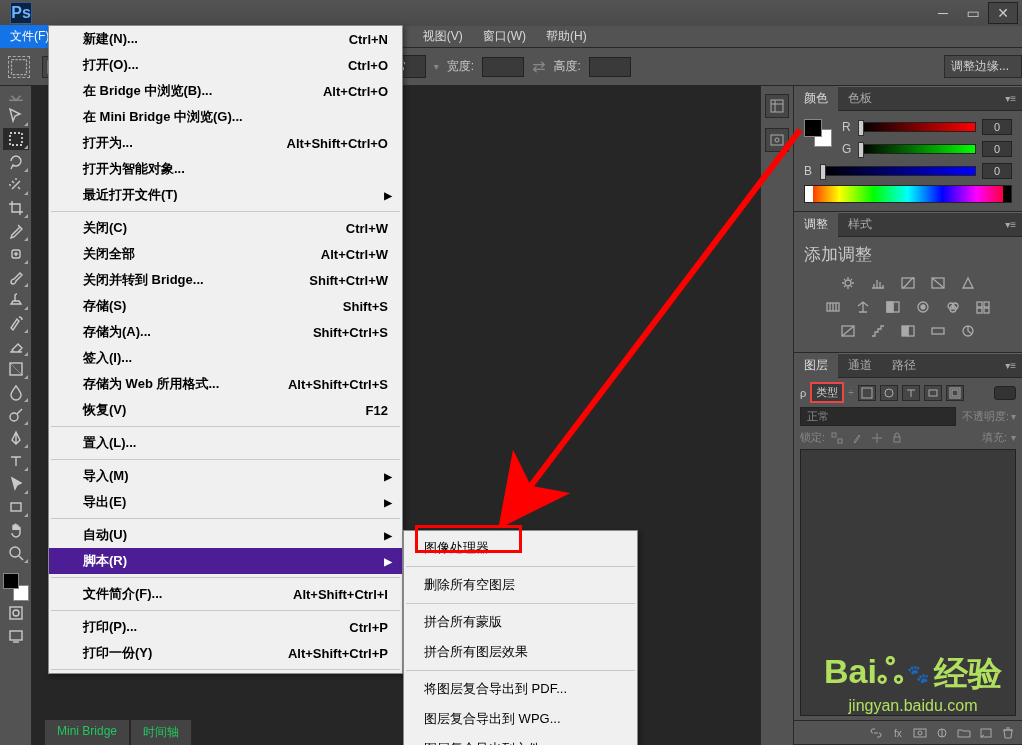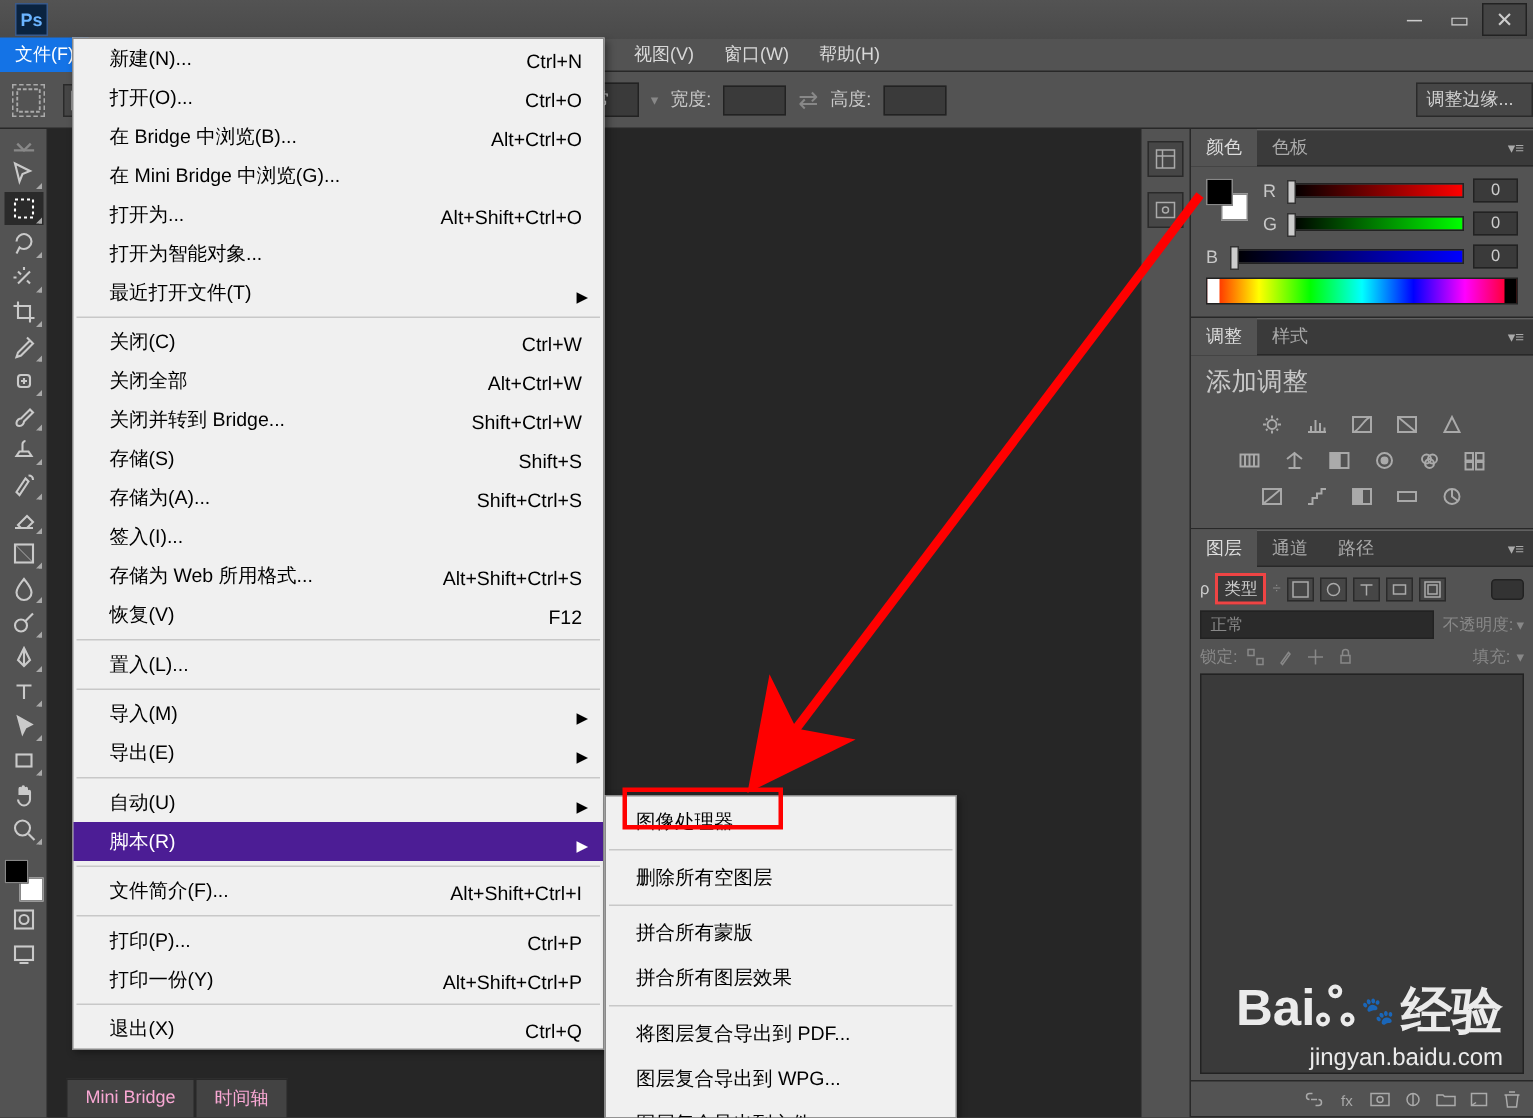--- a/index.html
+++ b/index.html
@@ -1,19 +1,19 @@
 <!DOCTYPE html>
 <html><head>
 <meta charset="utf-8">
 <style>
 * { margin: 0; padding: 0; box-sizing: border-box; font-family: "Microsoft YaHei", "SimSun", Arial, sans-serif; }
 body { background: #535353; width: 1022px; height: 745px; overflow: hidden; position: relative; }
 
 .titlebar { height: 26px; background: linear-gradient(#535353,#4a4a4a); display: flex; align-items: center; padding-left: 10px; }
-.ps-logo { width: 22px; height: 22px; background: #0a2340; border: 1px solid #3a5a8a; display: flex; align-items: center; justify-content: center; color: #6bb4ff; font-weight: bold; font-size: 12px; }
+.ps-logo { width: 22px; height: 22px; background: #0a2340; border: 1px solid #3a5a8a; display: flex; align-items: center; justify-content: center; color: #6bb4ff; font-weight: bold; font-size: 16px; }
 .winbtns { margin-left: auto; display: flex; }
 .winbtn { width: 30px; height: 22px; display: flex; align-items: center; justify-content: center; color: #ccc; font-size: 14px; }
 .closebtn { background: #444; border: 1px solid #222; margin-right: 4px; }
 
 .menubar { height: 22px; background: #535353; display: flex; align-items: center; border-bottom: 1px solid #282828; }
 .menubar-item { padding: 3px 10px; color: #d8d8d8; font-size: 12px; }
 .menubar-item.open { background: #1473e6; color: #fff; }
 
 .optbar { height: 38px; background: #535353; border-bottom: 1px solid #282828; display: flex; align-items: center; padding-left: 8px; gap: 8px; }
 .optbar .tool-ico { width: 22px; height: 22px; border: 1px dashed #aaa; display: flex; align-items: center; justify-content: center; margin-right: 4px; }
@@ -32,21 +32,21 @@
 .tool.selected { background: #2a2a2a; }
 .tool svg { width: 18px; height: 18px; stroke: #cacaca; fill: none; stroke-width: 1.4; }
 .tool.selected svg { stroke: #fff; }
 .swatches { margin-top: 8px; position: relative; width: 26px; height: 28px; }
 .sw-fg { position: absolute; top: 0; left: 0; width: 16px; height: 16px; background: #000; border: 1px solid #888; z-index: 2; }
 .sw-bg { position: absolute; bottom: 0; right: 0; width: 16px; height: 16px; background: #fff; border: 1px solid #888; }
 .tool-tri::after{content:'';position:absolute;bottom:1px;right:1px;border:2px solid transparent;border-right-color:#aaa;border-bottom-color:#aaa;}
 
 .canvas-area { flex: 1; background: #262626; position: relative; }
 .canvas-tabs { position: absolute; left: 12px; bottom: 0; height: 26px; display: flex; }
-.canvas-tab { background: #434343; color: #f9a8d4; font-size: 12px; padding: 4px 12px; border: 1px solid #282828; border-bottom: none; }
+.canvas-tab { background: #434343; color: #22c55e; font-size: 12px; padding: 4px 12px; border: 1px solid #282828; border-bottom: none; }
 
 .dock-strip { width: 34px; background: #535353; border-left: 1px solid #282828; border-right: 1px solid #282828; display: flex; flex-direction: column; align-items: center; padding-top: 8px; gap: 10px; }
 .dock-ico { width: 24px; height: 24px; background: #464646; border: 1px solid #2a2a2a; display:flex; align-items:center; justify-content:center;}
 .dock-ico svg { width:16px; height:16px; stroke:#aaa; fill:none; }
 
 .panels { width: 228px; background: #535353; display: flex; flex-direction: column; }
 .panel { border-top: 1px solid #616161; border-bottom: 1px solid #282828; }
 .panel-tabs { height: 24px; background: #3a3a3a; display: flex; align-items: center; border-bottom: 1px solid #282828; }
 .ptab { padding: 4px 10px; font-size: 12px; color: #aaa; }
 .ptab.active { background: #535353; color: #ddd; }
@@ -88,34 +88,34 @@
 .lay-lock-lbl { color: #888; font-size: 11px; }
 .lock-ico { width: 16px; height: 14px; color:#888; display:flex;align-items:center;justify-content:center; }
 .lock-ico svg{width:12px;height:12px;stroke:#888;fill:none;}
 .layers-list { height: 210px; background: #3a3a3a; border: 1px solid #222; margin-top: 4px; }
 .layers-footer { height: 24px; display: flex; align-items: center; justify-content: flex-end; gap: 6px; padding: 0 6px; border-top: 1px solid #282828; }
 .lf-ico { width: 16px; height: 14px; display:flex;align-items:center;justify-content:center; }
 .lf-ico svg{width:14px;height:12px;stroke:#aaa;fill:none;}
 
 
 .dropdown { position: absolute; top: 25px; left: 48px; width: 355px; background: #f0f0f0; border: 1px solid #8a8a8a; box-shadow: 2px 2px 5px rgba(0,0,0,0.4); font-size: 13px; color: #000; z-index: 100; }
-.dd-item { display: flex; align-items: flex-end; padding: 4px 14px 4px 24px; cursor: default; position: relative; }
+.dd-item { display: flex; align-items: center; padding: 4px 14px 4px 34px; cursor: default; position: relative; font-weight: bold; }
 .dd-item.highlighted { background: #4c1d95; color: #fff; }
 .dd-shortcut { margin-left: auto; }
 .dd-sep { height: 1px; background: #c8c8c8; margin: 3px 2px; }
 .dd-arrow { position: absolute; right: 10px; font-size: 10px; }
 
 .submenu { position: absolute; top: 530px; left: 403px; width: 235px; background: #f0f0f0; border: 1px solid #8a8a8a; box-shadow: 2px 2px 5px rgba(0,0,0,0.4); font-size: 13px; color: #000; z-index: 101; padding: 2px 0; }
 .sub-item { padding: 6px 20px; }
 
 .red-box { position: absolute; border: 3px solid #ff0000; left: 415px; top: 525px; width: 107px; height: 28px; z-index: 102; pointer-events: none; }
 
 .arrow-svg { position: absolute; top: 120px; left: 480px; z-index: 99; pointer-events: none; }
 
-.watermark { position: absolute; right: 20px; bottom: 30px; color: #ffffff; opacity: 0.9; text-align: right; z-index: 50; }
+.watermark { position: absolute; right: 20px; bottom: 30px; color: #bef264; opacity: 0.9; text-align: center; z-index: 50; }
 .watermark .big { font-size: 34px; font-weight: bold; display:flex; align-items:center; gap:4px; justify-content:flex-end;}
 .watermark .paw { font-size: 18px; }
 .watermark .url { font-size: 16px; }
 </style>
 </head>
 <body>
 
 <div class="titlebar">
   <div class="ps-logo">Ps</div>
   <div class="winbtns">
@@ -697,24 +697,20 @@
     <div class="dd-sep"></div>
     <div class="dd-item">
       <span>打印(P)...</span>
       <span class="dd-shortcut">Ctrl+P</span>
     </div>
     <div class="dd-item">
       <span>打印一份(Y)</span>
       <span class="dd-shortcut">Alt+Shift+Ctrl+P</span>
     </div>
     <div class="dd-sep"></div>
-    <div class="dd-item">
-      <span>退出(X)</span>
-      <span class="dd-shortcut">Ctrl+Q</span>
-    </div>
   </div>
 
 <div class="submenu" id="scripts-menu">
     <div class="sub-item">图像处理器...</div>
     <div class="dd-sep"></div>
     <div class="sub-item">删除所有空图层</div>
     <div class="dd-sep"></div>
     <div class="sub-item">拼合所有蒙版</div>
     <div class="sub-item">拼合所有图层效果</div>
     <div class="dd-sep"></div>

